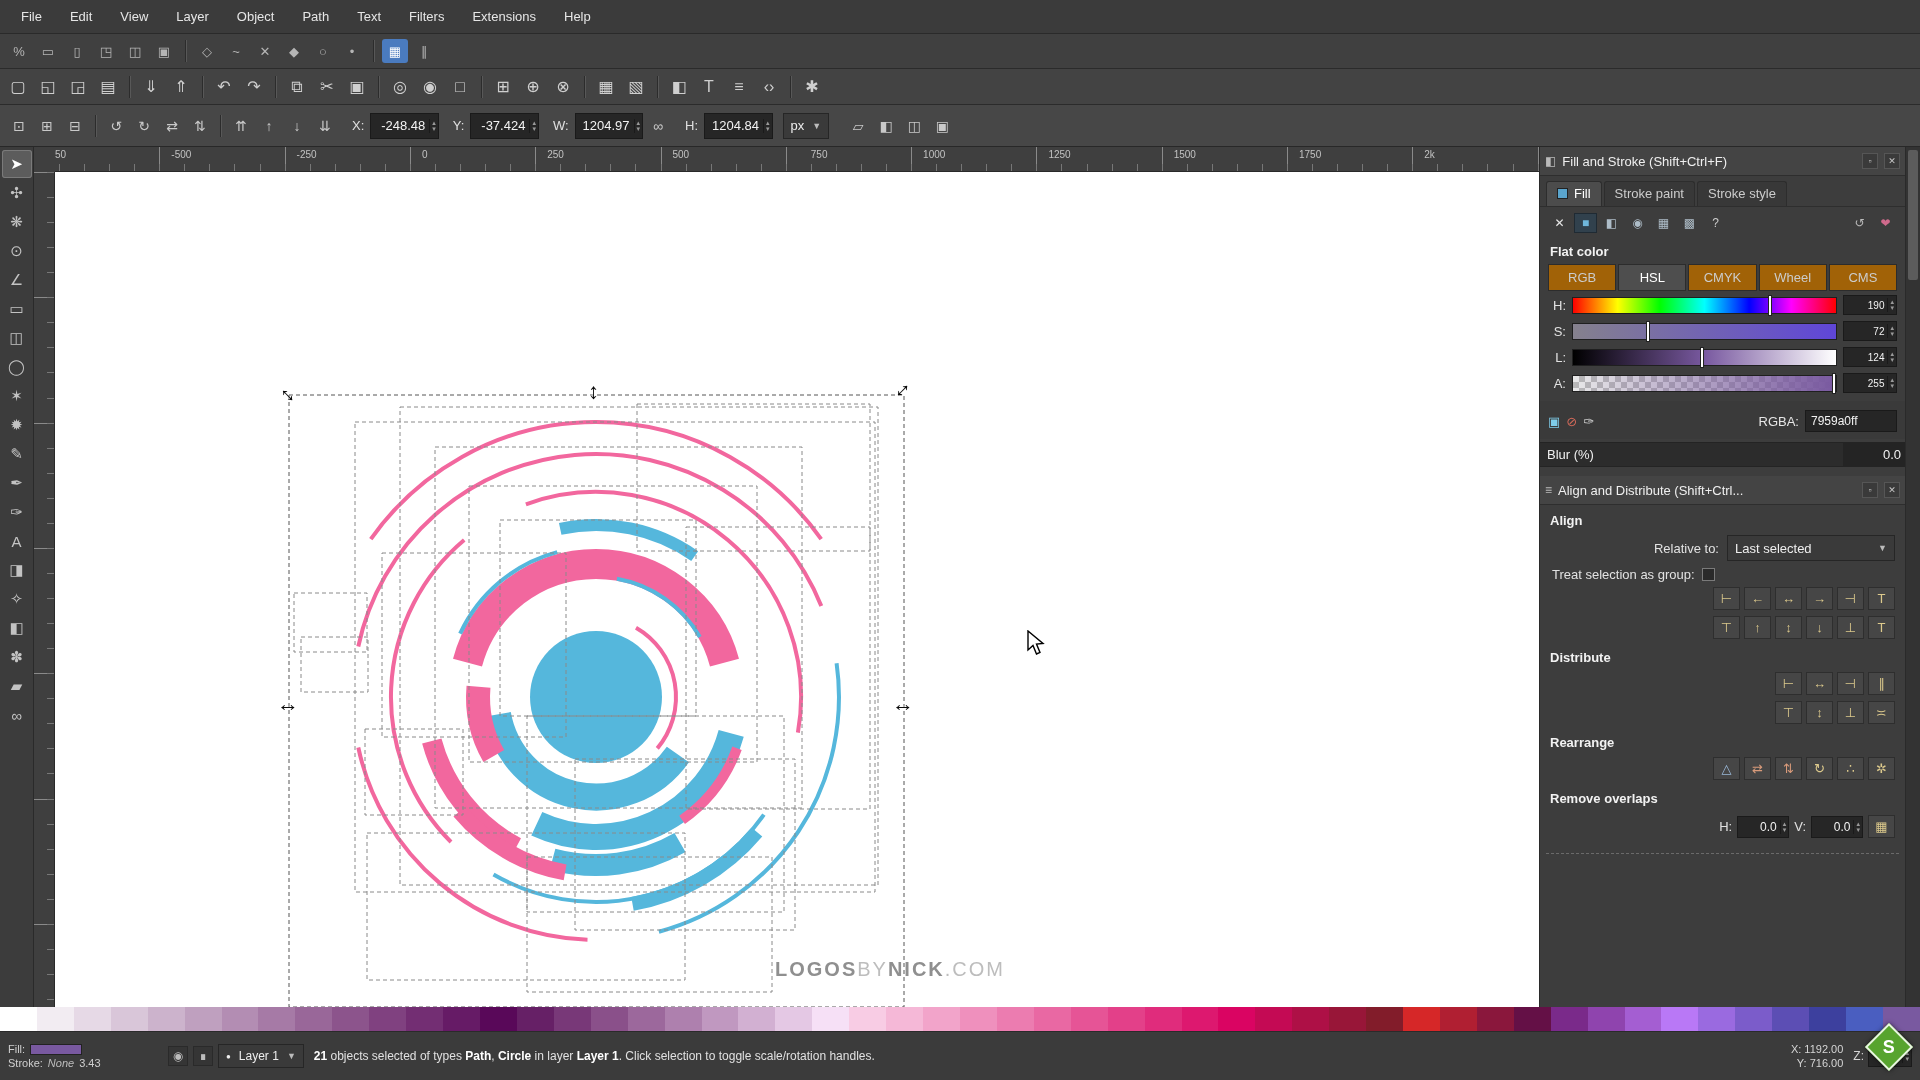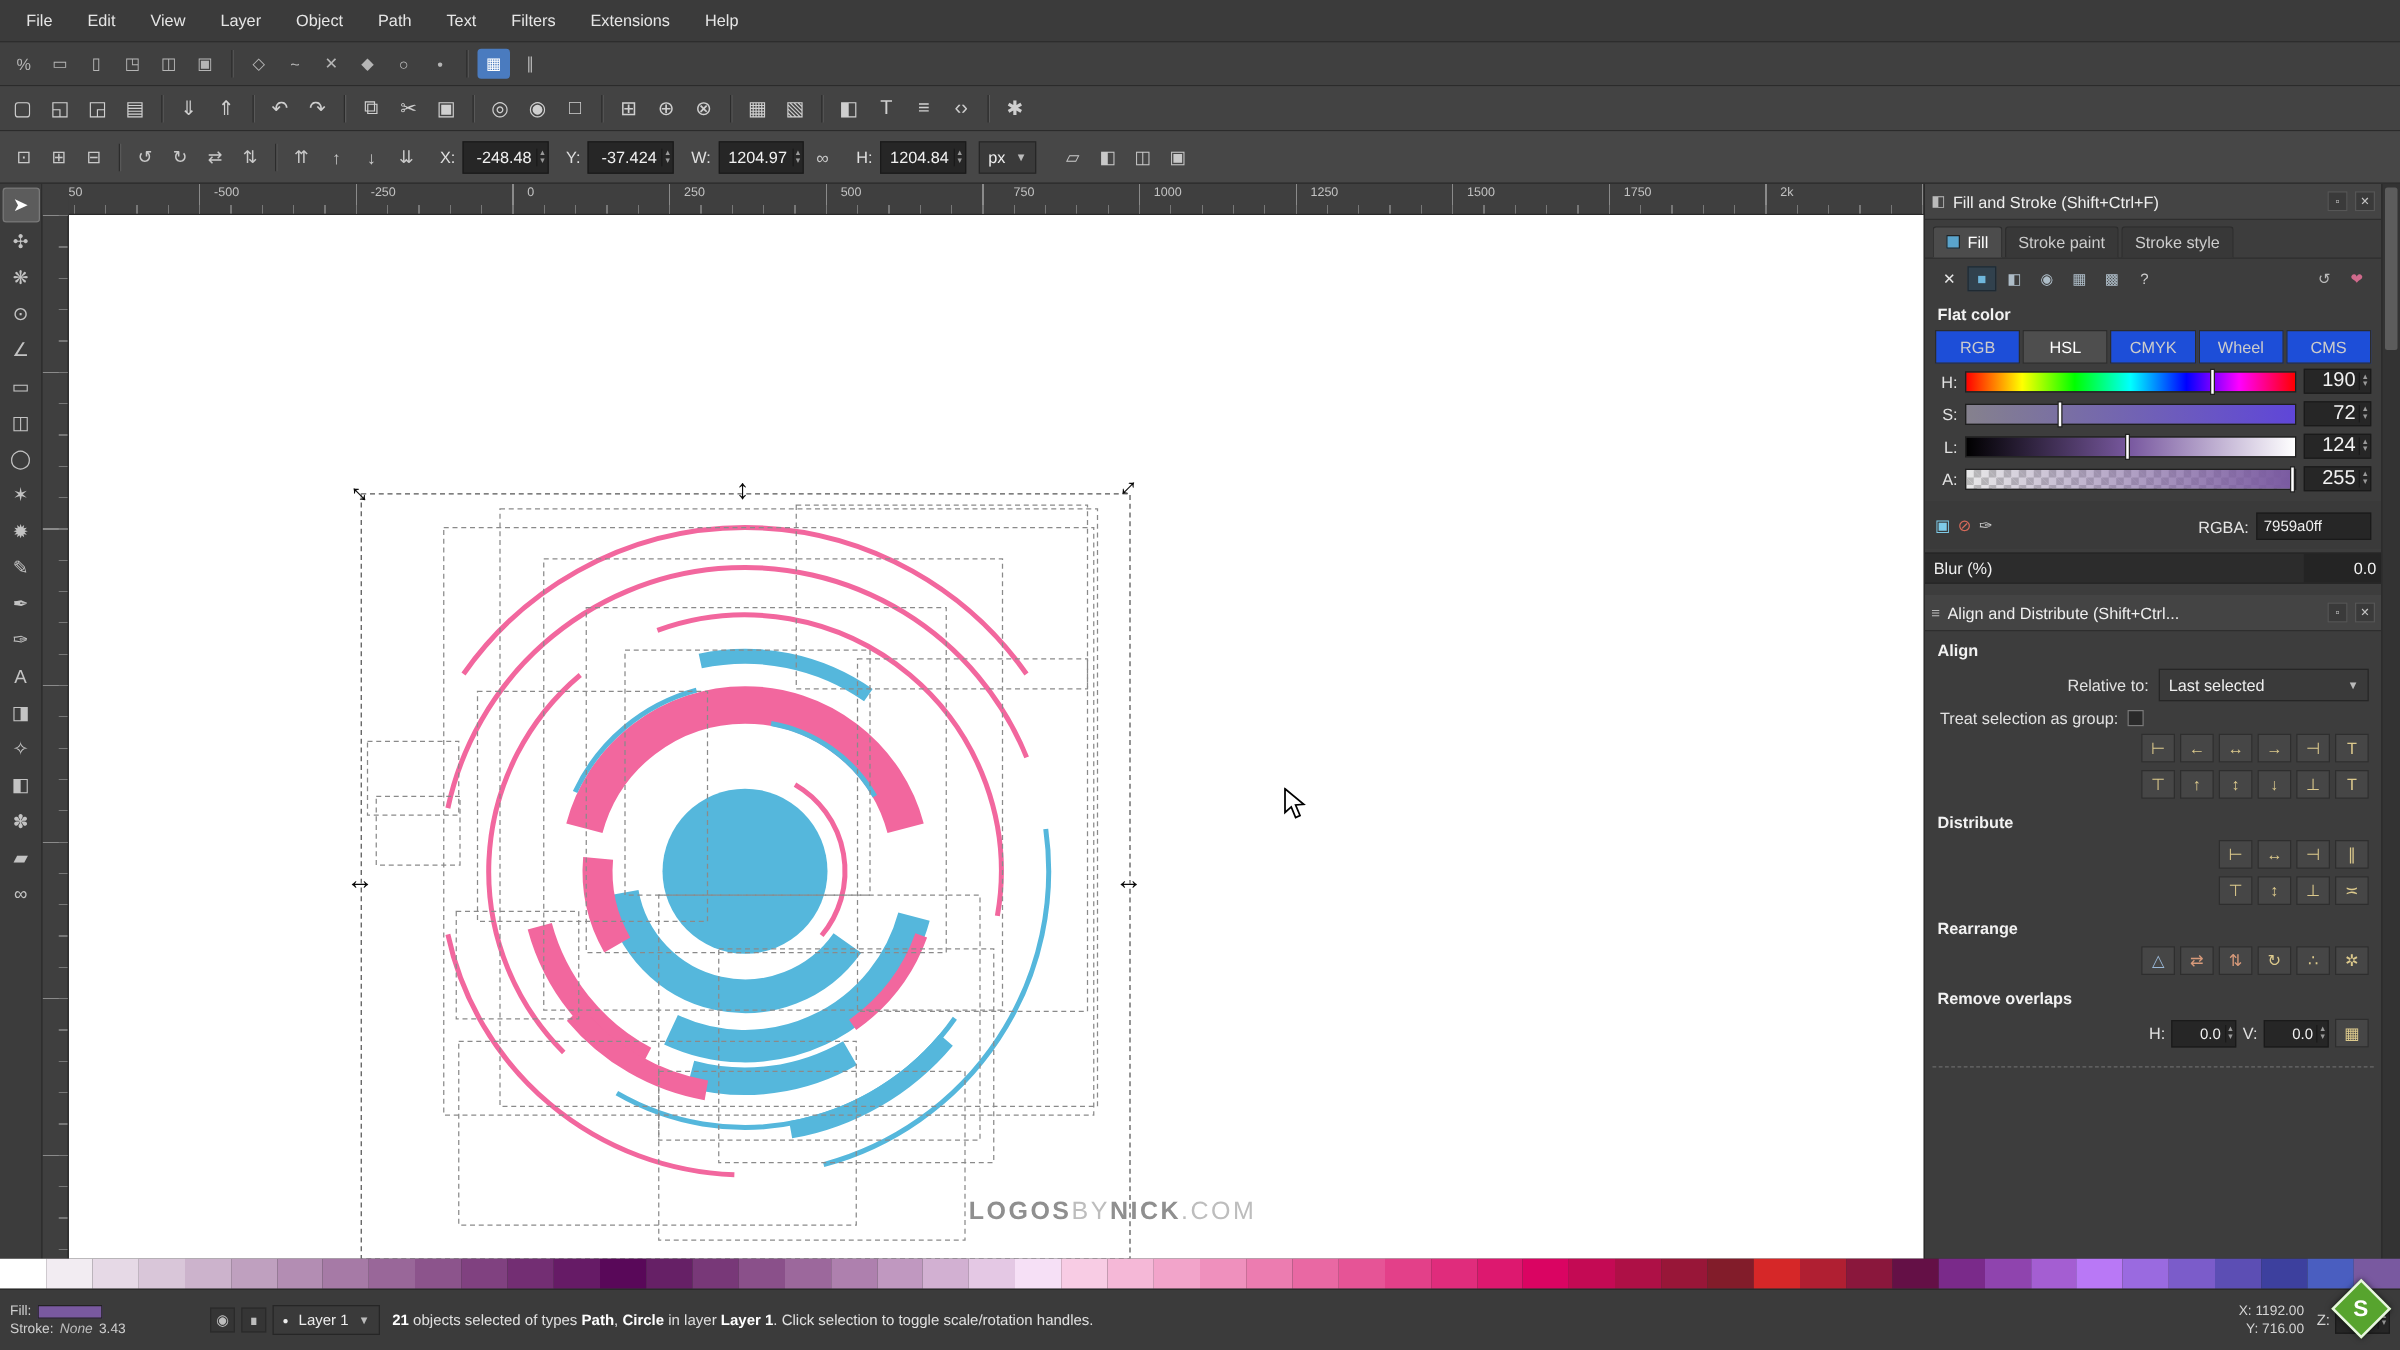--- a/index.html
+++ b/index.html
@@ -63,33 +63,33 @@
   .fs-tab.active { background:#4c4c4c; color:#fff; }
   .tab-swatch { width:11px; height:11px; background:#5aa4cc; border:1px solid #222; }
 
   .paint-row { display:flex; align-items:center; gap:3px; padding:6px 8px 4px; }
   .paint-btn { width:23px; height:20px; display:flex; align-items:center; justify-content:center; font-size:12px; color:#ccc; border:1px solid transparent; }
   .paint-btn.active { background:#31414d; border-color:#1f2a33; }
   .paint-spacer { flex:1; }
 
   .flat-label { font-weight:bold; color:#f2f2f2; padding:7px 10px 5px; }
   .color-tabs { display:flex; gap:2px; padding:0 8px; }
-  .color-tab { flex:1; text-align:center; padding:5px 0; background:#1d4ed8; border:1px solid #2c2c2c; color:#ccc; }
+  .color-tab { flex:1; text-align:center; padding:5px 0; background:#a16207; border:1px solid #2c2c2c; color:#ccc; }
   .color-tab.active { background:#4e4e4e; color:#fff; }
 
   .slider-row { display:flex; align-items:center; gap:6px; padding:4px 8px 2px; }
   .slider-label { width:18px; text-align:right; color:#e2e2e2; }
   .slider-track { position:relative; flex:1; height:17px; border:1px solid #1f1f1f; }
   #track-h { background:linear-gradient(to right,#f00 0%,#ff0 17%,#0f0 33%,#0ff 50%,#00f 67%,#f0f 83%,#f00 100%); }
   #track-s { background:linear-gradient(to right,#85818d,#5f46d8); }
   #track-l { background:linear-gradient(to right,#000,#7959a0 50%,#fff); }
   #track-a { background-image:linear-gradient(to right,rgba(121,89,160,0),#7959a0),linear-gradient(45deg,#b8b8b8 25%,transparent 25%,transparent 75%,#b8b8b8 75%),linear-gradient(45deg,#b8b8b8 25%,#e8e8e8 25%,#e8e8e8 75%,#b8b8b8 75%); background-size:100% 100%,12px 12px,12px 12px; background-position:0 0,0 0,6px 6px; }
   .slider-marker { position:absolute; top:-2px; bottom:-2px; width:2px; background:#fff; box-shadow:0 0 0 1px #222; }
   .slider-value { width:54px; height:20px; display:flex; align-items:center; background:#262626; border:1px solid #1a1a1a; }
-  .slider-value .val { flex:1; text-align:right; padding-right:3px; color:#f2f2f2; font-size:16px; }
+  .slider-value .val { flex:1; text-align:right; padding-right:3px; color:#f2f2f2; font-size:10px; }
 
   .rgba-row { display:flex; align-items:center; gap:6px; padding:9px 8px 7px; background:#3a3a3a; margin-top:6px; }
   .rgba-icon { font-size:13px; }
   .rgba-label { margin-left:auto; color:#e6e6e6; }
   .rgba-input { width:92px; height:22px; display:flex; align-items:center; background:#262626; border:1px solid #1a1a1a; color:#f2f2f2; padding:0 5px; font-size:12px; }
 
   .meter-row { position:relative; height:25px; margin-top:3px; background:#2c2c2c; border-top:1px solid #242424; border-bottom:1px solid #242424; display:flex; align-items:center; }
   .meter-label { position:relative; z-index:2; padding-left:7px; color:#f0f0f0; }
   .meter-fill { position:absolute; left:0; top:0; bottom:0; background:#3c6ca8; z-index:1; }
   .meter-value { margin-left:auto; z-index:2; width:62px; height:100%; display:flex; align-items:center; justify-content:flex-end; padding-right:4px; background:#242424; color:#f2f2f2; }

